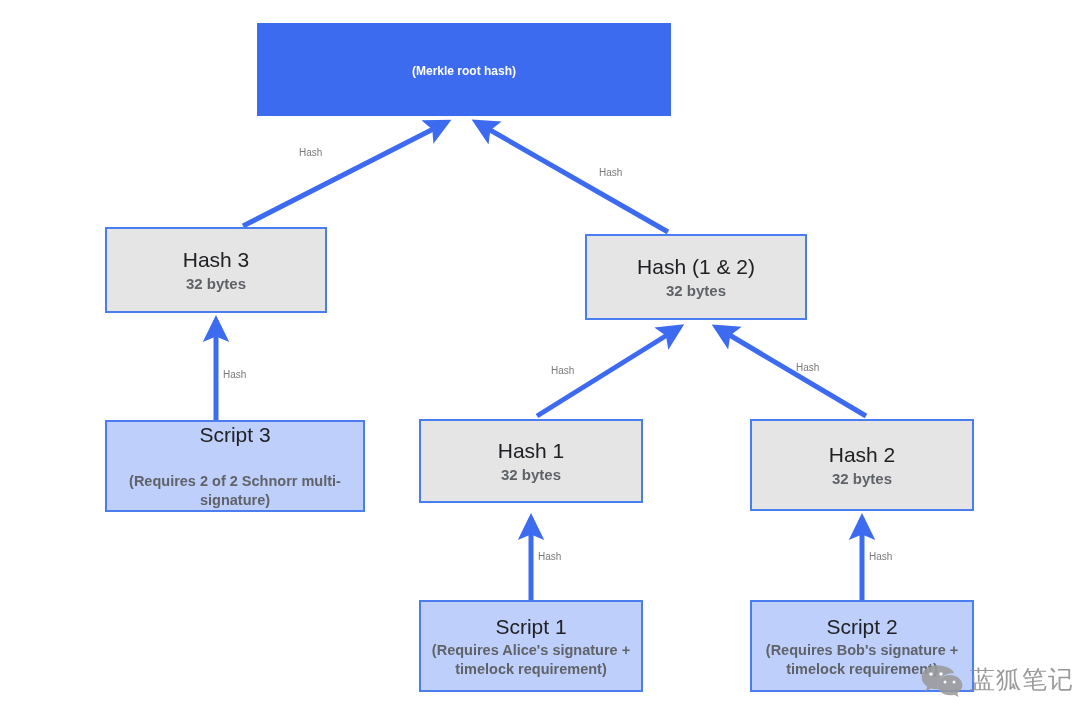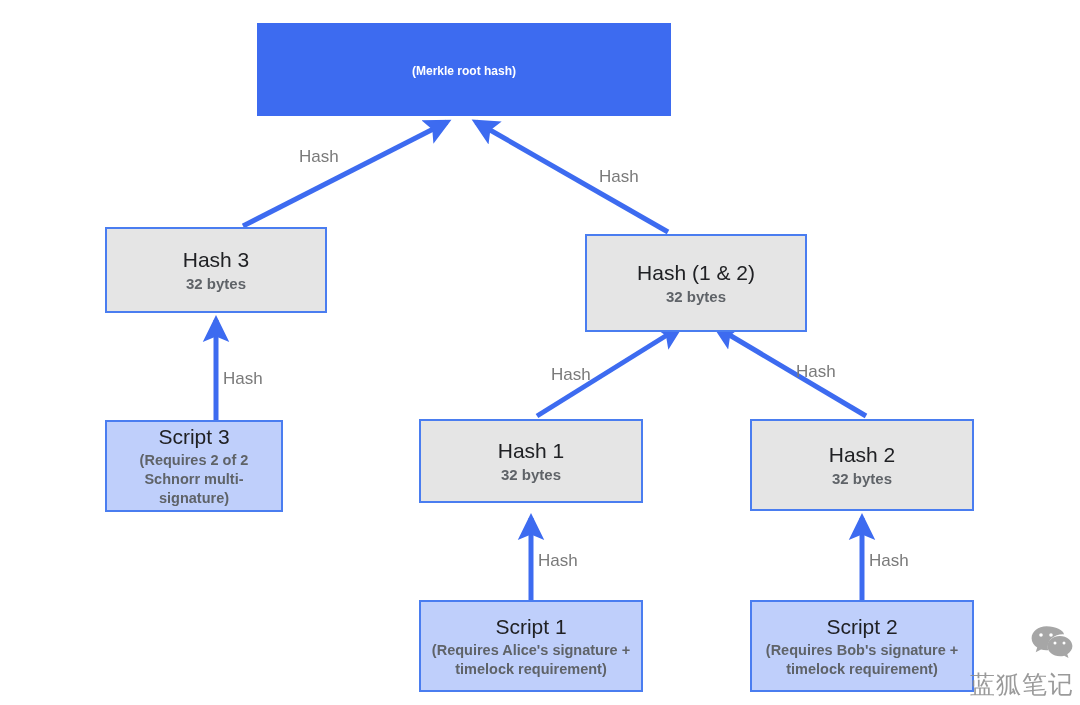--- a/index.html
+++ b/index.html
@@ -86,36 +86,35 @@
   .node-script .subtitle {
     font-size: 14.5px;
     font-weight: bold;
     line-height: 19px;
     color: #5f6368;
     margin-top: 1px;
     padding: 0 8px;
   }
   .edge-label {
     position: absolute;
-    font-size: 17px;
+    font-size: 10px;
     color: #7a7a7a;
     white-space: nowrap;
     z-index: 4;
   }
   
   #watermark {
     position: absolute;
     right: 6px;
     bottom: 4px;
     display: flex;
-    align-items: flex-end;
+    align-items: flex-start;
     gap: 6px;
     z-index: 6;
     opacity: 0.88;
-    flex-direction: column;
   }
   #watermark .wm-text {
     font-size: 25px;
     color: #8d8d8d;
     font-family: "DejaVu Sans", sans-serif;
     letter-spacing: 1px;
     font-weight: normal;
   }
 </style>
 </head>
@@ -161,36 +160,36 @@
 
   <div class="node node-root" style="left:257px; top:23px; width:414px; height:93px;">
     <div class="subtitle">(Merkle root hash)</div>
   </div>
 
   <div class="node node-hash" style="left:105px; top:227px; width:222px; height:86px;">
     <div class="title">Hash 3</div>
     <div class="subtitle">32 bytes</div>
   </div>
 
-  <div class="node node-hash" style="left:585px; top:234px; width:222px; height:98px;text-align:center;">
+  <div class="node node-hash" style="left:585px; top:234px; width:222px; height:86px;text-align:center;">
     <div class="title">Hash (1 &amp; 2)</div>
     <div class="subtitle">32 bytes</div>
   </div>
 
   <div class="node node-hash" style="left:419px; top:419px; width:224px; height:84px;">
     <div class="title">Hash 1</div>
     <div class="subtitle">32 bytes</div>
   </div>
 
   <div class="node node-hash" style="left:750px; top:419px; width:224px; height:92px;">
     <div class="title">Hash 2</div>
     <div class="subtitle">32 bytes</div>
   </div>
 
-  <div class="node node-script" style="left:105px; top:420px; width:178px; height:92px;">
+  <div class="node node-script" style="left:105px; top:420px; width:260px; height:92px;justify-content:space-between;">
     <div class="title">Script 3</div>
     <div class="subtitle">(Requires 2 of 2 Schnorr multi-signature)</div>
   </div>
 
   <div class="node node-script" style="left:419px; top:600px; width:224px; height:92px;">
     <div class="title">Script 1</div>
     <div class="subtitle">(Requires Alice's signature + timelock requirement)</div>
   </div>
 
   <div class="node node-script" style="left:750px; top:600px; width:224px; height:92px;">

